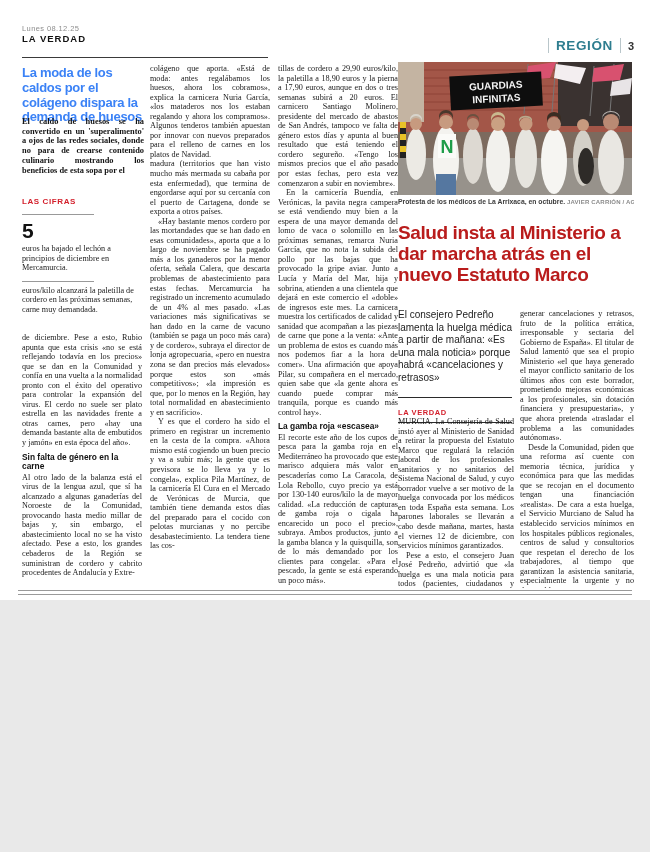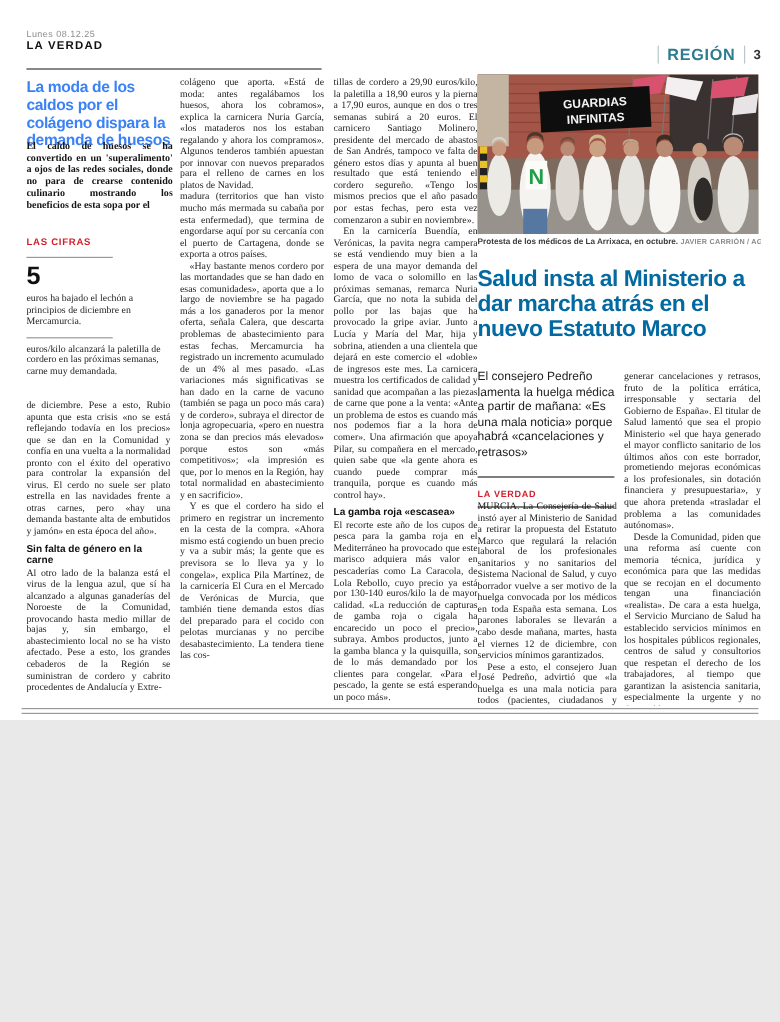--- a/index.html
+++ b/index.html
@@ -39,21 +39,21 @@
   .col1{left:22px;top:333px;width:120px;height:253px;}
   .col2{left:150px;top:64px;width:120px;height:523px;}
   .col3{left:278px;top:64px;width:120px;height:523px;}
 
   
   .photo{position:absolute;left:398px;top:62px;width:234px;height:133px;overflow:hidden;background:#7c6a5e;}
   .caption{position:absolute;left:398px;top:198px;width:236px;white-space:nowrap;overflow:hidden;
       font-family:"Liberation Sans",sans-serif;font-size:6.8px;font-weight:bold;color:#3c3c3c;}
   .caption .credit{font-size:6px;color:#8a8a8a;letter-spacing:.2px;}
   .rh{position:absolute;left:398px;top:222px;width:238px;font-family:"Liberation Sans",sans-serif;
-      font-size:19px;line-height:21px;font-weight:bold;color:#0369a1;letter-spacing:-.4px;}
+      font-size:19px;line-height:21px;font-weight:bold;color:#b91c1c;letter-spacing:-.4px;}
   .standfirst{position:absolute;left:398px;top:309px;width:114px;font-family:"Liberation Sans",sans-serif;
       font-size:10px;line-height:12.6px;color:#1c1c1c;}
   .byline{position:absolute;left:398px;top:397px;width:114px;border-top:1px solid #2a2a2a;
       border-bottom:1px solid #2a2a2a;padding:3px 0;}
   .byline span{font-family:"Liberation Sans",sans-serif;font-size:7.5px;font-weight:bold;
       color:#d31f2b;letter-spacing:.6px;}
   .rcol1{left:398px;top:417px;width:116px;height:171px;}
   .rcol2{left:520px;top:309px;width:114px;height:279px;}
 
   .end-rule{position:absolute;left:18px;top:590px;width:614px;height:3px;

